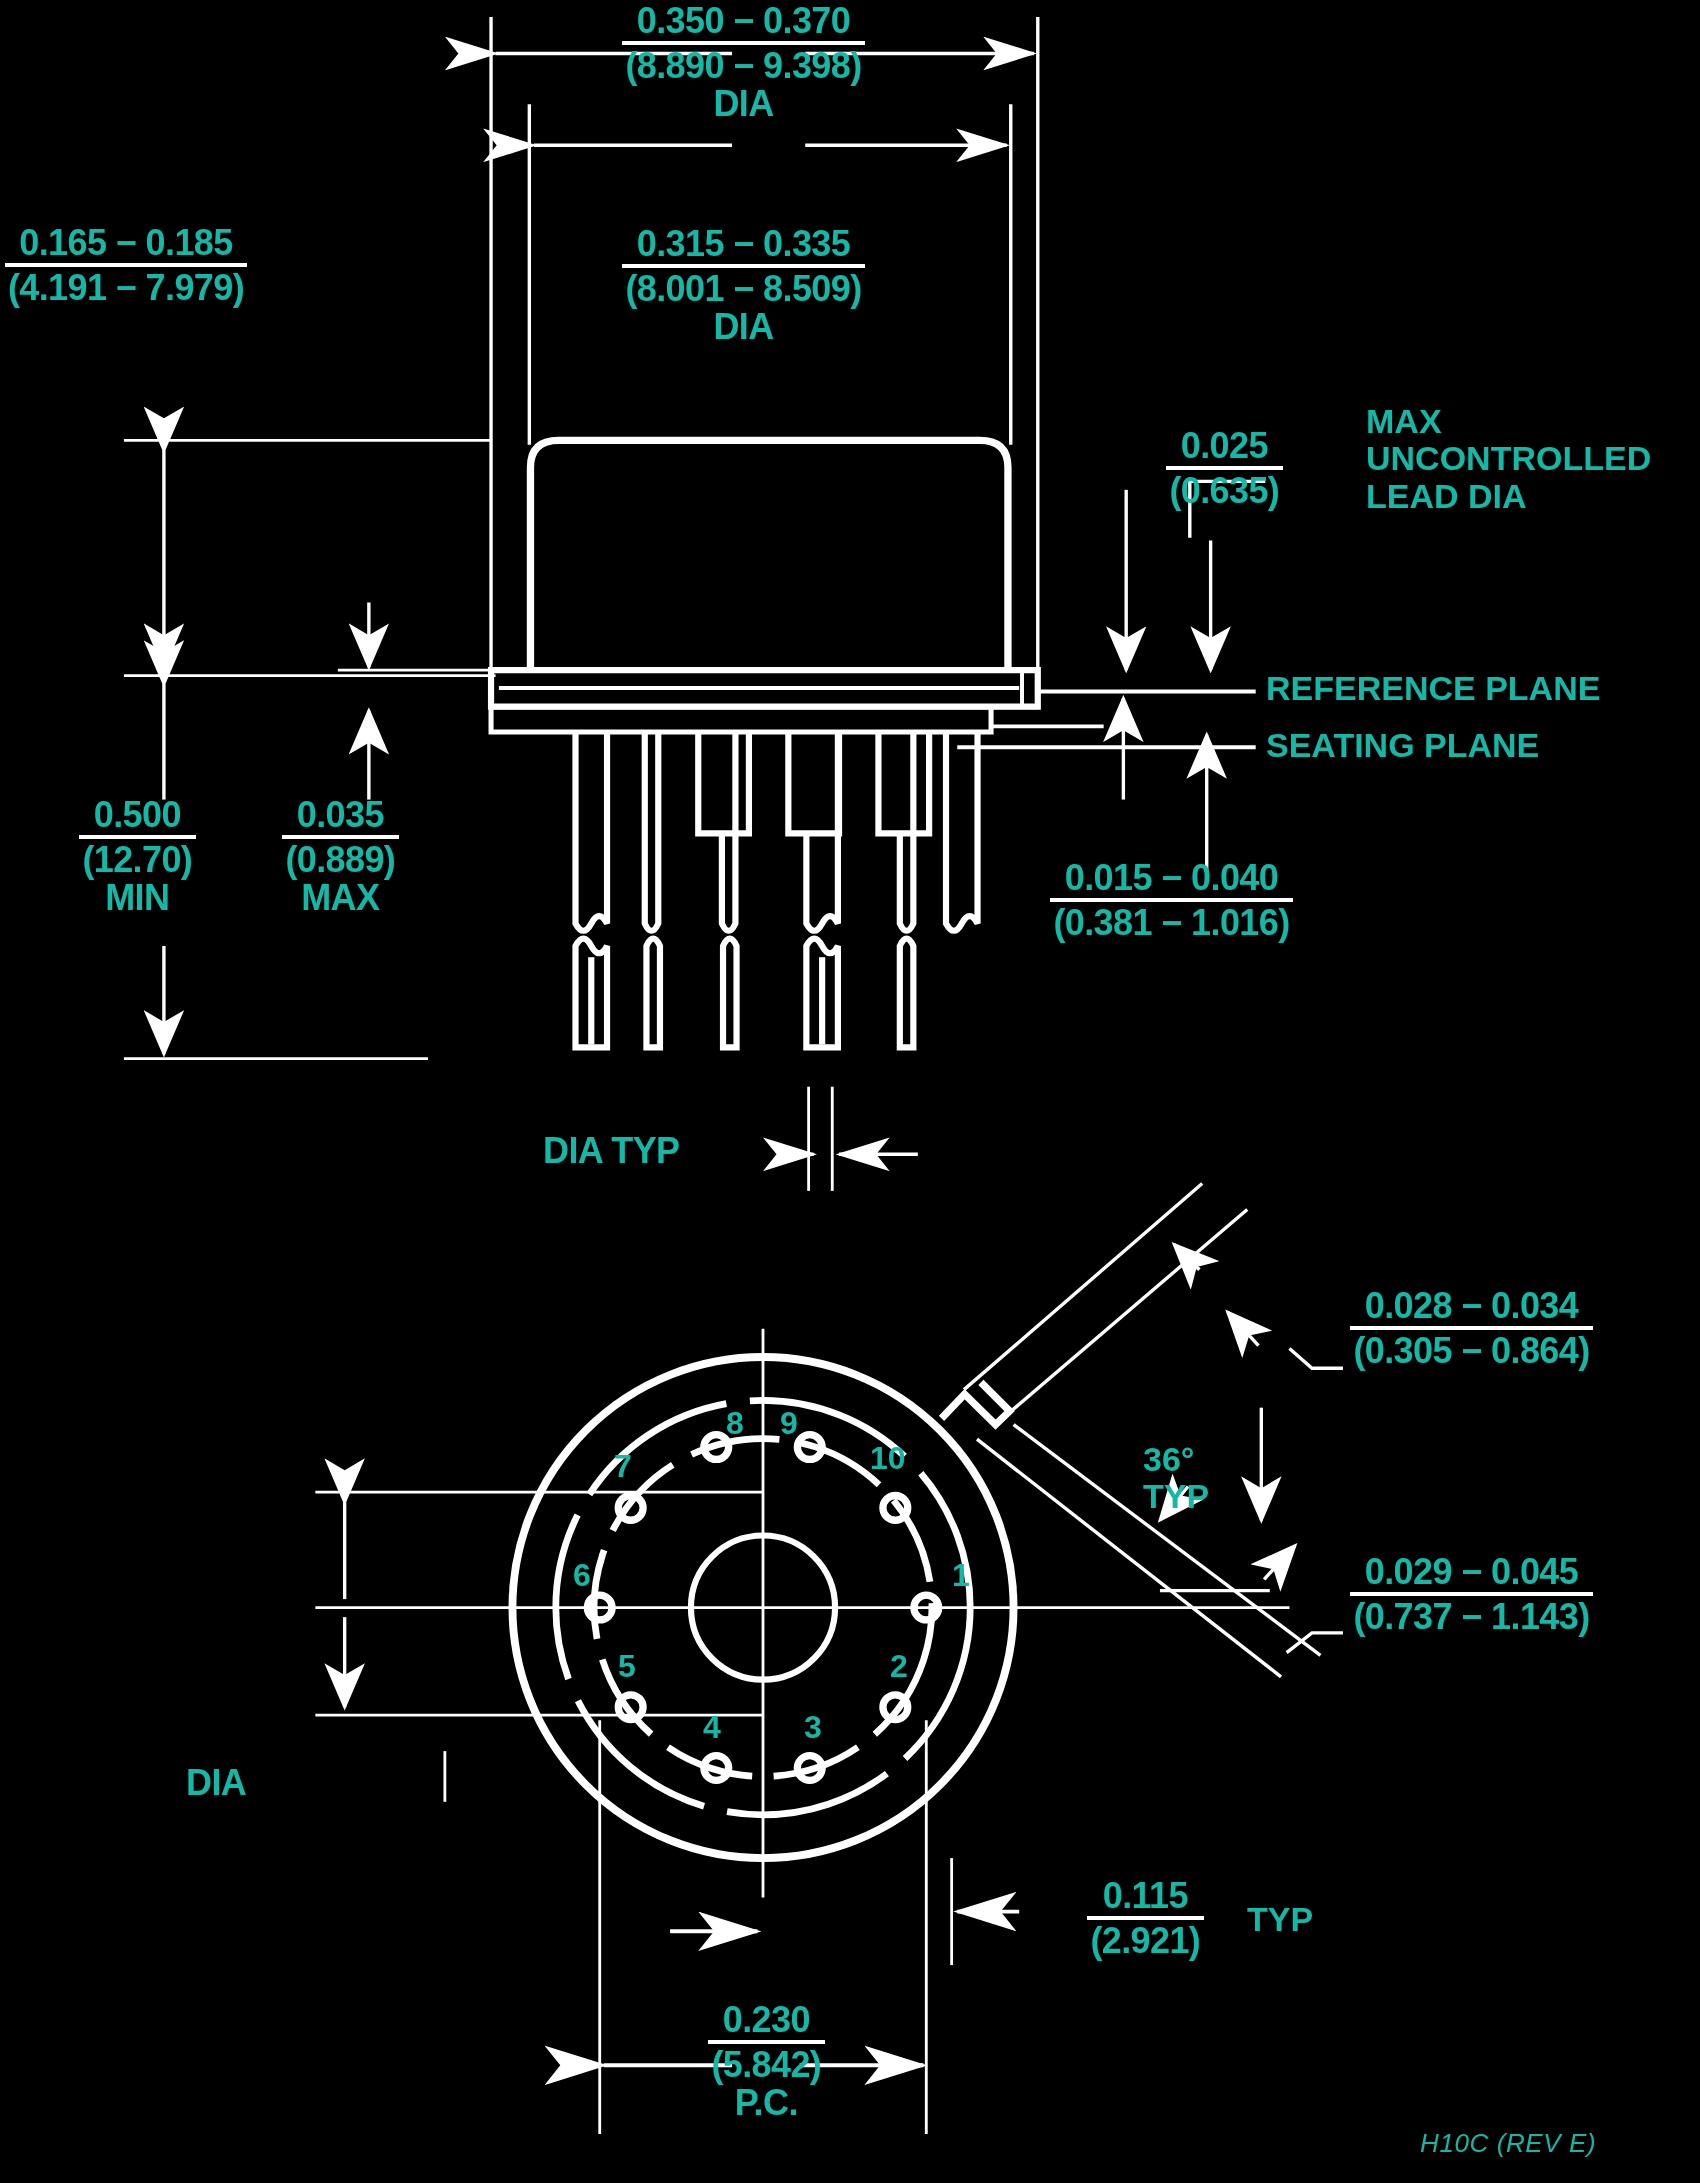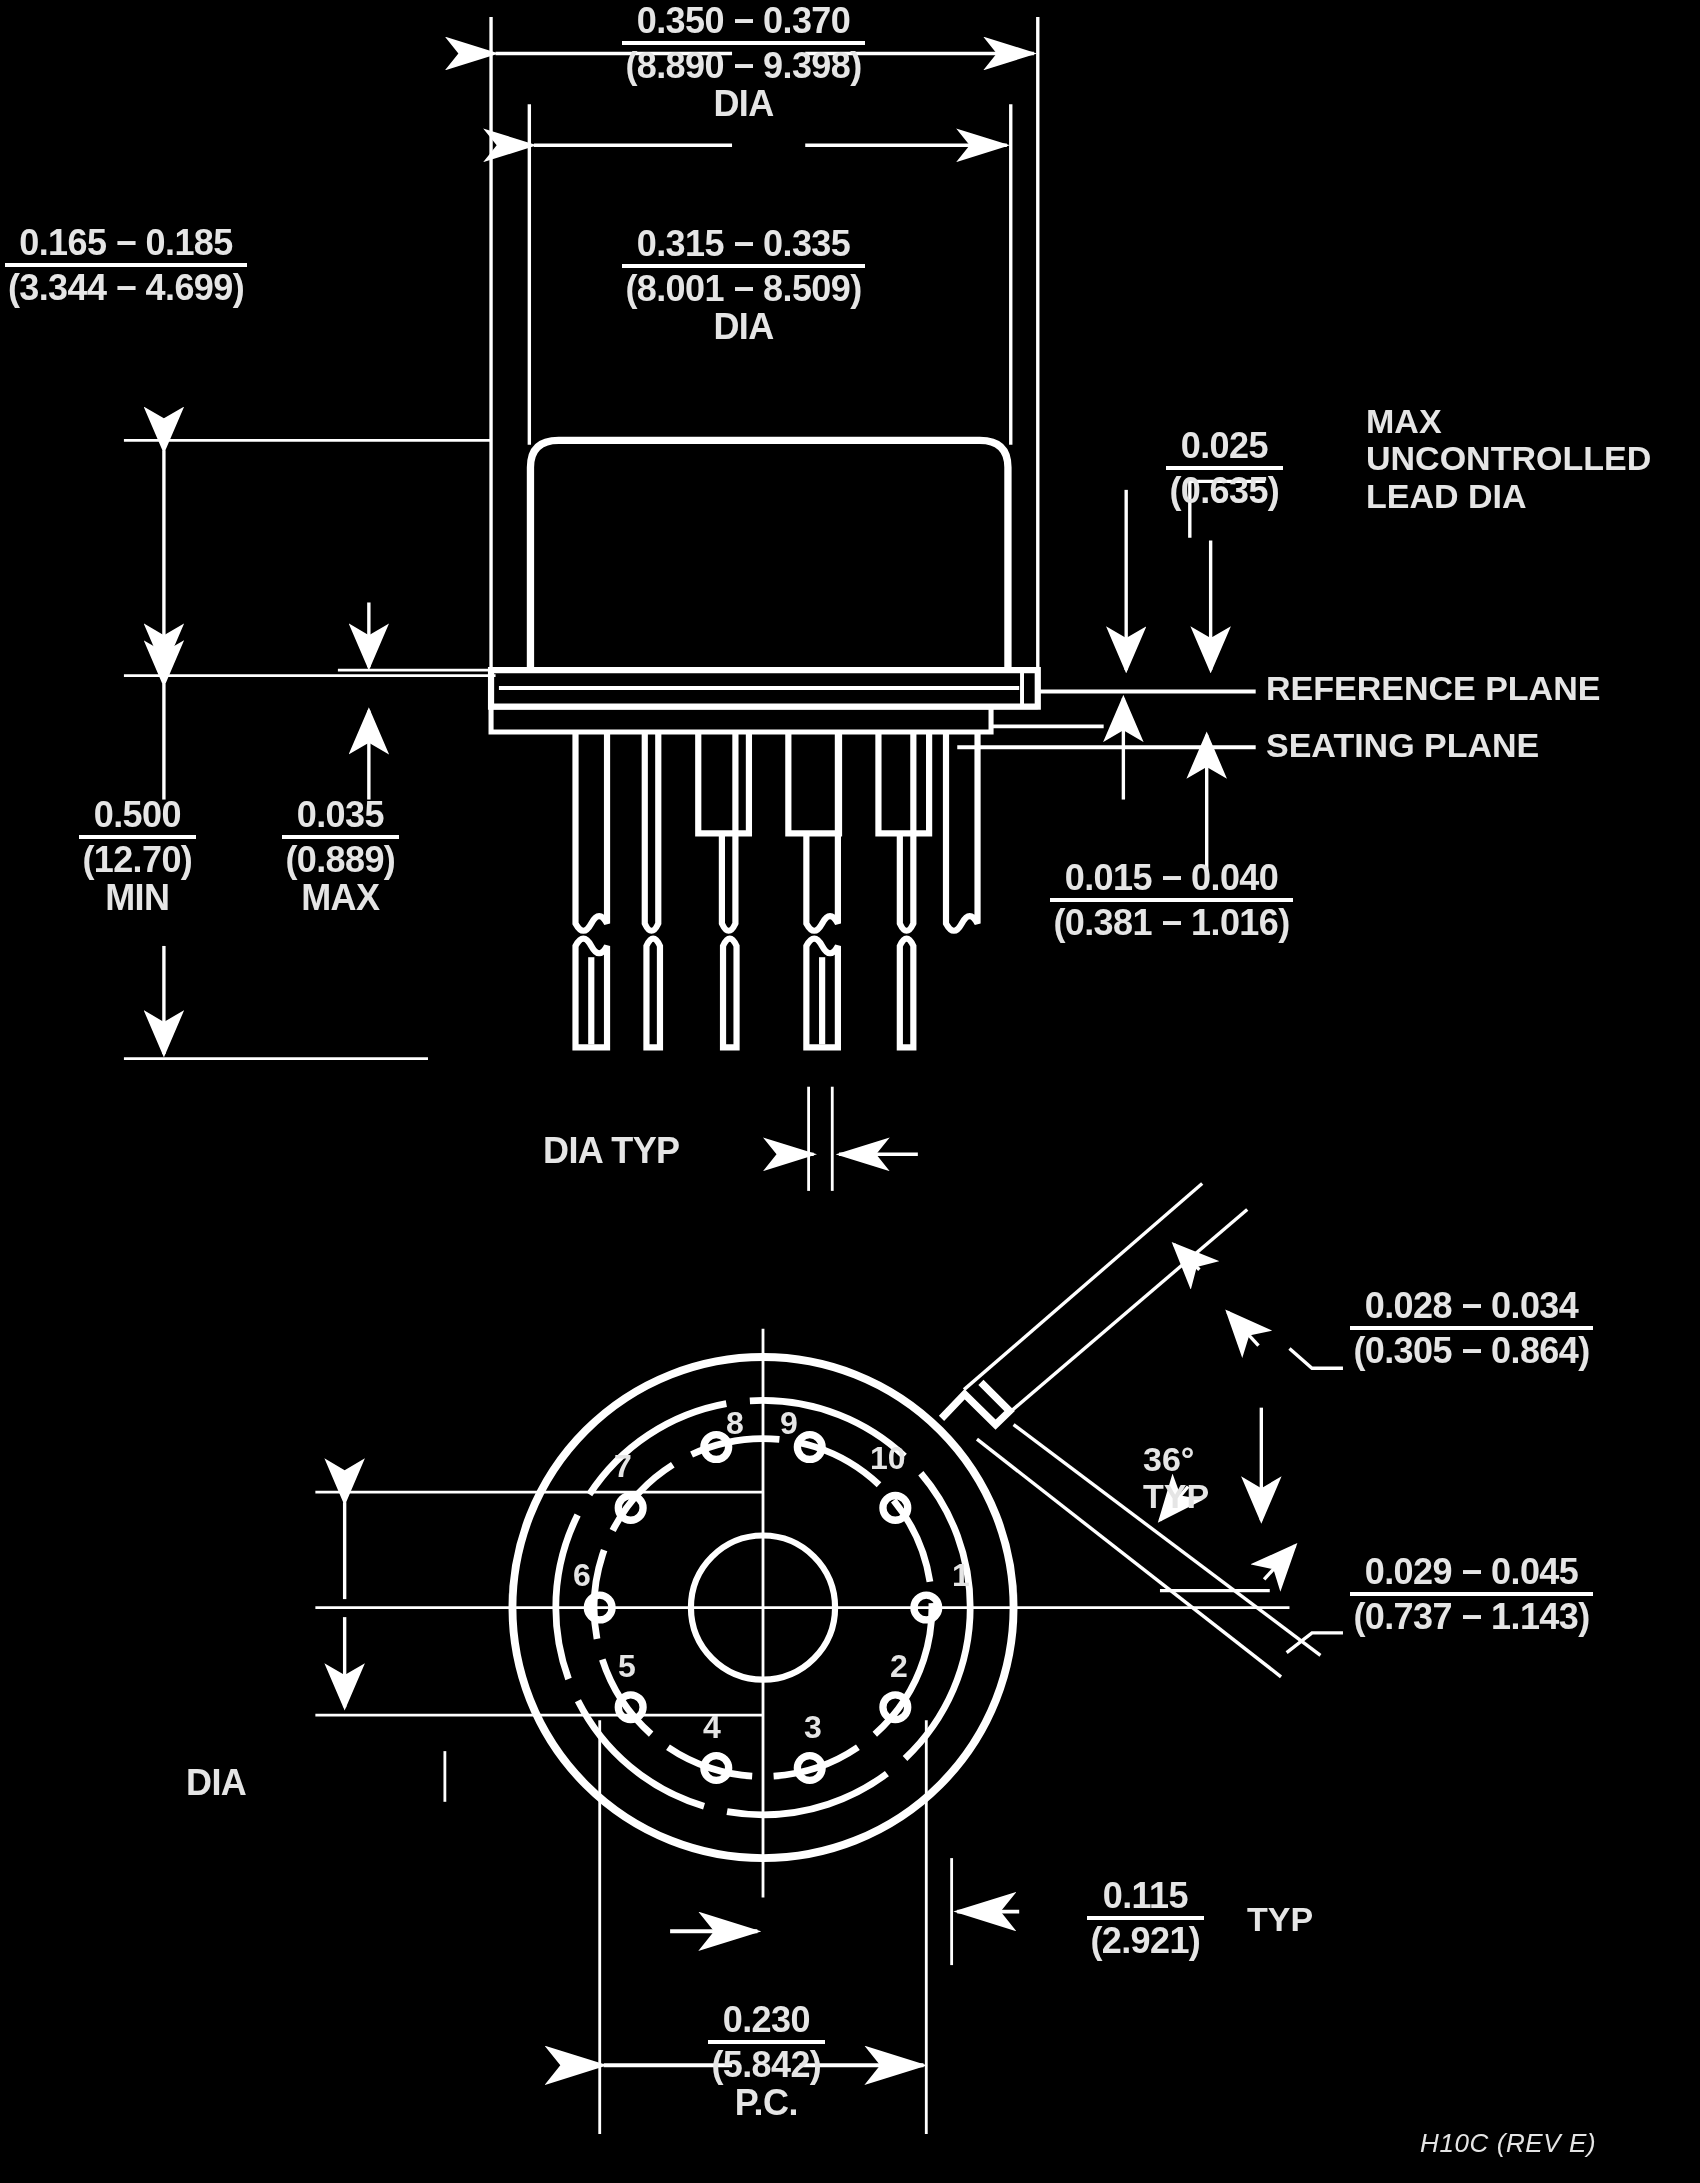--- a/index.html
+++ b/index.html
@@ -1,20 +1,20 @@
 <!DOCTYPE html>
 <html style="font-size:9px"><head>
 <meta charset="utf-8">
 <style>
   html,body{margin:0;padding:0;background:#000;}
   body{width:1700px;height:2183px;position:relative;overflow:hidden;
        font-family:"Liberation Sans", sans-serif;color:#fff;}
   #root{position:absolute;inset:0;}
   svg.layer{position:absolute;left:0;top:0;width:1700px;height:2183px;overflow:visible;}
-  .lbl{position:absolute;color:#e5e5e5;font-weight:700;line-height:1.0;white-space:nowrap;}
+  .lbl{position:absolute;color:#14b8a6;font-weight:700;line-height:1.0;white-space:nowrap;}
   .frac{display:inline-block;text-align:center;}
   .frac .num{display:block;padding:0 3.4px;}
   .frac .den{display:block;padding:0 3.4px;border-top:4px solid #fff;margin-top:2px;padding-top:3.4px;}
   .sub{display:block;text-align:center;margin-top:2px;}
   .f64{font-size:36px;letter-spacing:-0.6px;}
   .f60{font-size:34px;}
   .pin{font-size:32px;font-weight:700;}
   .plain{font-weight:700;}
   .footer{font-size:26px;font-weight:400;letter-spacing:0.6px;font-style:italic;}
   .stack3{display:flex;flex-direction:column;gap:3.4px;}
@@ -189,21 +189,21 @@
     <span class="frac">
       <span class="num">0.315 − 0.335</span>
       <span class="den">(8.001 − 8.509)</span>
     </span>
     <span class="sub">DIA</span>
   </div>
 
   <div class="lbl f64" style="left:4.5px;top:225px;">
     <span class="frac">
       <span class="num">0.165 − 0.185</span>
-      <span class="den">(3.344 − 4.699)</span>
+      <span class="den">(4.191 − 7.979)</span>
     </span>
   </div>
 
   <div class="lbl f64" style="left:79px;top:797px;">
     <span class="frac">
       <span class="num">0.500</span>
       <span class="den">(12.70)</span>
     </span>
     <span class="sub">MIN</span>
   </div>

